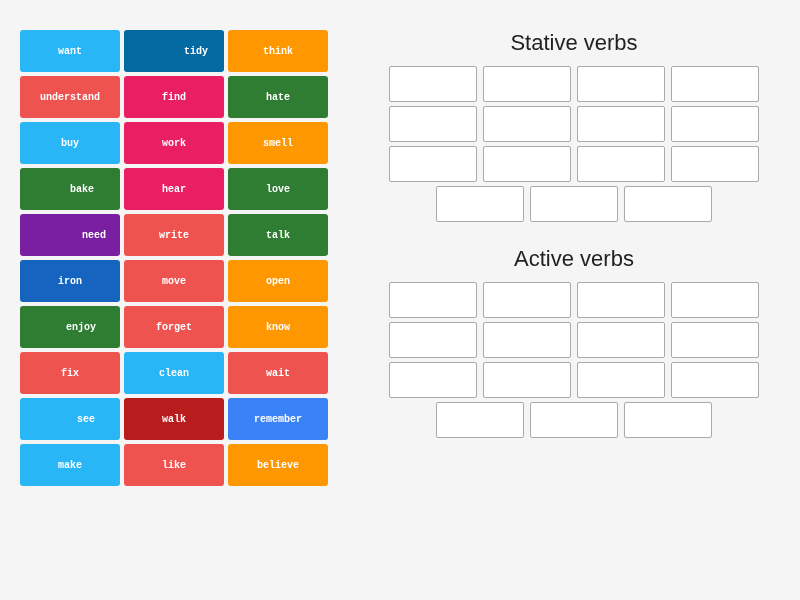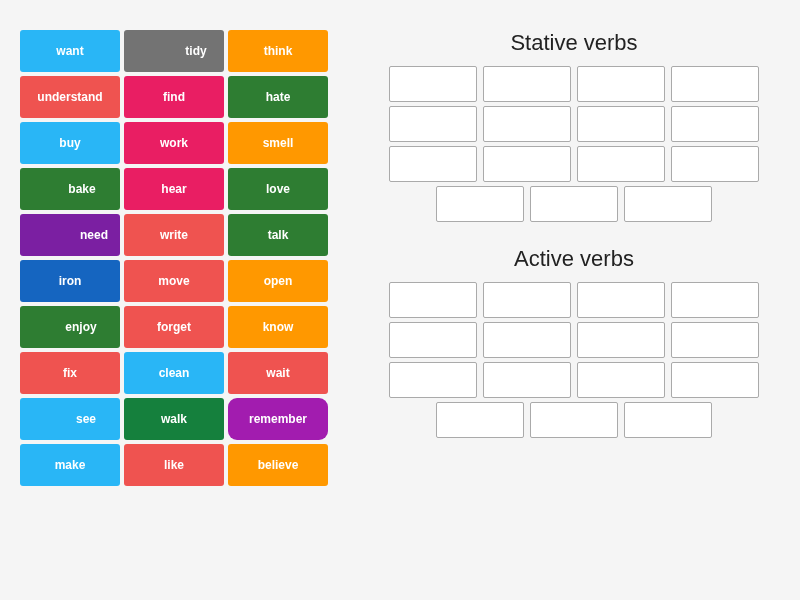--- a/index.html
+++ b/index.html
@@ -20,25 +20,26 @@
       grid-template-rows: repeat(10, 42px);
       gap: 4px;
       flex-shrink: 0;
     }
 
     .word-tile {
       display: flex;
       align-items: center;
       justify-content: center;
       color: white;
-      font-size: 12px;
+      font-size: 10px;
       font-weight: bold;
       border-radius: 3px;
       cursor: pointer;
       user-select: none;
+      font-family: Liberation Mono, monospace;
     }
 
     .right-panel {
       flex: 1;
       margin-left: 40px;
       display: flex;
       flex-direction: column;
     }
 
     .section-title {
@@ -75,21 +76,21 @@
 
     .section-gap {
       margin-top: 20px;
     }
   </style>
 </head>
 <body>
 
 <div class="left-panel">
 <div class="word-tile" style="background-color: rgb(41, 182, 246);">want</div>
-    <div class="word-tile" style="background-color: #737373; padding-left: 44px;">tidy</div>
+    <div class="word-tile" style="background-color: #0369a1; padding-left: 44px;">tidy</div>
     <div class="word-tile" style="background-color: rgb(255, 152, 0);">think</div>
     <div class="word-tile" style="background-color: rgb(239, 83, 80);">understand</div>
     <div class="word-tile" style="background-color: rgb(233, 30, 99);">find</div>
     <div class="word-tile" style="background-color: rgb(46, 125, 50);">hate</div>
     <div class="word-tile" style="background-color: rgb(41, 182, 246);">buy</div>
     <div class="word-tile" style="background-color: rgb(233, 30, 99);">work</div>
     <div class="word-tile" style="background-color: rgb(255, 152, 0);">smell</div>
     <div class="word-tile" style="background-color: rgb(46, 125, 50); padding-left: 24px;">bake</div>
     <div class="word-tile" style="background-color: rgb(233, 30, 99);">hear</div>
     <div class="word-tile" style="background-color: rgb(46, 125, 50);">love</div>
@@ -99,22 +100,22 @@
     <div class="word-tile" style="background-color: rgb(21, 101, 192);">iron</div>
     <div class="word-tile" style="background-color: rgb(239, 83, 80);">move</div>
     <div class="word-tile" style="background-color: rgb(255, 152, 0);">open</div>
     <div class="word-tile" style="background-color: rgb(46, 125, 50); padding-left: 22px;">enjoy</div>
     <div class="word-tile" style="background-color: rgb(239, 83, 80);">forget</div>
     <div class="word-tile" style="background-color: rgb(255, 152, 0);">know</div>
     <div class="word-tile" style="background-color: rgb(239, 83, 80);">fix</div>
     <div class="word-tile" style="background-color: rgb(41, 182, 246);">clean</div>
     <div class="word-tile" style="background-color: rgb(239, 83, 80);">wait</div>
     <div class="word-tile" style="background-color: rgb(41, 182, 246); padding-left: 32px;">see</div>
-    <div class="word-tile" style="background-color: #15803d;">walk</div>
-    <div class="word-tile" style="background-color: #a21caf; border-radius: 9px;">remember</div>
+    <div class="word-tile" style="background-color: #b91c1c;">walk</div>
+    <div class="word-tile" style="background-color: #3b82f6;">remember</div>
     <div class="word-tile" style="background-color: rgb(41, 182, 246);">make</div>
     <div class="word-tile" style="background-color: rgb(239, 83, 80);">like</div>
     <div class="word-tile" style="background-color: rgb(255, 152, 0);">believe</div>
   </div>
 
 <div class="right-panel">
   <div class="section-title">Stative verbs</div>
   <div class="drop-grid">
     <div class="drop-box"></div>
     <div class="drop-box"></div>

